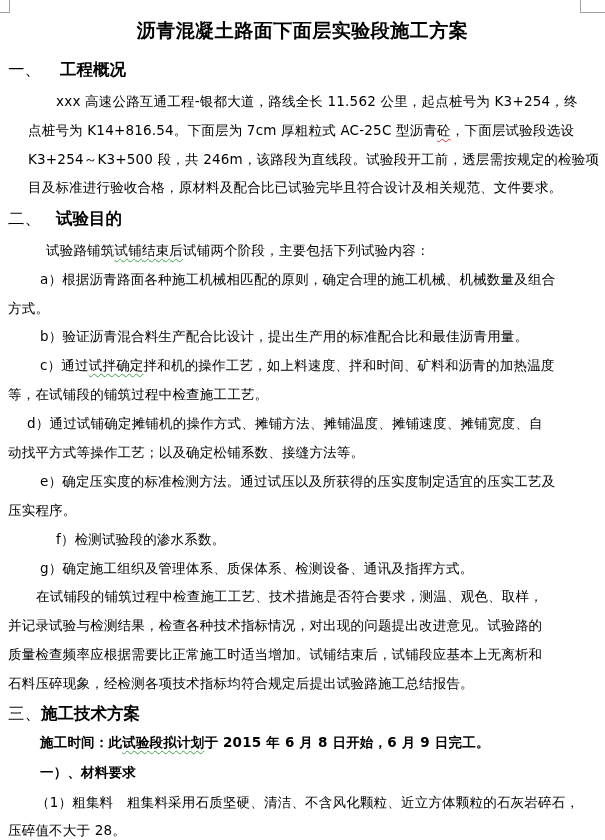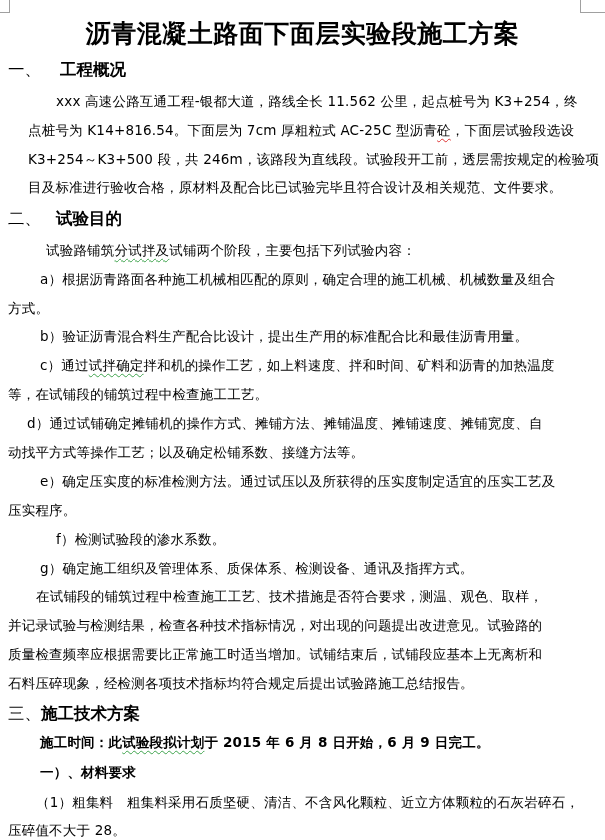--- a/index.html
+++ b/index.html
@@ -2,21 +2,21 @@
 <html><head>
   <meta charset="utf-8">
   <style>
     html, body { margin:0; padding:0; background:#ffffff; }
     body { width:605px; height:840px; position:relative; overflow:hidden;
            font-family:"DejaVu Sans", "Liberation Sans", sans-serif; color:#000; }
     .corner { position:absolute; border-color:#a0a0a0; border-style:solid; border-width:0; }
     .corner.tl { left:0; top:0; width:9px; height:12px; border-right-width:1px; border-bottom-width:1px; }
     .corner.tr { left:580px; top:0; width:25px; height:12px; border-left-width:1px; border-bottom-width:1px; }
     .line { position:absolute; white-space:nowrap; line-height:1; }
-    .title { font-family:"DejaVu Serif", "Liberation Serif", serif; font-weight:bold; font-size:25px; left:0; width:605px; text-align:center; top:21px; letter-spacing:0.5px; }
+    .title { font-family:"DejaVu Serif", "Liberation Serif", serif; font-weight:bold; font-size:19px; left:0; width:605px; text-align:center; top:21px; letter-spacing:0.5px; }
     .h1 { font-weight:bold; font-size:16.5px; left:8px; }
     .h1 .num { display:inline-block; width:52px; font-weight:normal; }
     .h1.tight .num { width:auto; }
     .body { font-size:13.5px; letter-spacing:0.2px; }
     .bold { font-weight:bold; }
     .wavy { text-decoration: underline wavy #3fa34d; text-decoration-thickness:1px; text-underline-offset:3px; }
     .wavy-red { text-decoration: underline wavy #d33; text-decoration-thickness:1px; text-underline-offset:3px; }
   </style>
 </head>
 <body>
@@ -30,21 +30,21 @@
   <span class="num">一、</span><span>工程概况</span>
 </div>
 <div class="line body" style="left:56px; top:95px;">xxx 高速公路互通工程-银都大道，路线全长 11.562 公里，起点桩号为 K3+254，终</div>
 <div class="line body" style="left:28px; top:124px;"><span>点桩号为 K14+816.54。下面层为 7cm 厚粗粒式 AC-25C 型沥青</span><span class="wavy-red">砼</span><span>，下面层试验段选设</span></div>
 <div class="line body" style="left:28px; top:153px;">K3+254～K3+500 段，共 246m，该路段为直线段。试验段开工前，透层需按规定的检验项</div>
 <div class="line body" style="left:28px; top:181px;">目及标准进行验收合格，原材料及配合比已试验完毕且符合设计及相关规范、文件要求。</div>
 
 <div class="line h1" style="top:211px;">
   <span class="num" style="width:48px;">二、</span><span>试验目的</span>
 </div>
-<div class="line body" style="left:46px; top:244px;"><span>试验路铺筑</span><span class="wavy">分试拌及</span><span>试铺两个阶段，主要包括下列试验内容：</span></div>
+<div class="line body" style="left:46px; top:244px;"><span>试验路铺筑</span><span class="wavy">试铺结束后</span><span>试铺两个阶段，主要包括下列试验内容：</span></div>
 <div class="line body" style="left:40px; top:273px;">a）根据沥青路面各种施工机械相匹配的原则，确定合理的施工机械、机械数量及组合</div>
 <div class="line body" style="left:8px; top:302px;">方式。</div>
 <div class="line body" style="left:40px; top:330px;">b）验证沥青混合料生产配合比设计，提出生产用的标准配合比和最佳沥青用量。</div>
 <div class="line body" style="left:40px; top:359px;"><span>c）通过</span><span class="wavy">试拌确定</span><span>拌和机的操作工艺，如上料速度、拌和时间、矿料和沥青的加热温度</span></div>
 <div class="line body" style="left:8px; top:388px;">等，在试铺段的铺筑过程中检查施工工艺。</div>
 <div class="line body" style="left:27px; top:417px;">d）通过试铺确定摊铺机的操作方式、摊铺方法、摊铺温度、摊铺速度、摊铺宽度、自</div>
 <div class="line body" style="left:8px; top:446px;">动找平方式等操作工艺；以及确定松铺系数、接缝方法等。</div>
 <div class="line body" style="left:40px; top:475px;">e）确定压实度的标准检测方法。通过试压以及所获得的压实度制定适宜的压实工艺及</div>
 <div class="line body" style="left:8px; top:504px;">压实程序。</div>
 <div class="line body" style="left:40px; top:533px;margin-left:16px;">f）检测试验段的渗水系数。</div>

